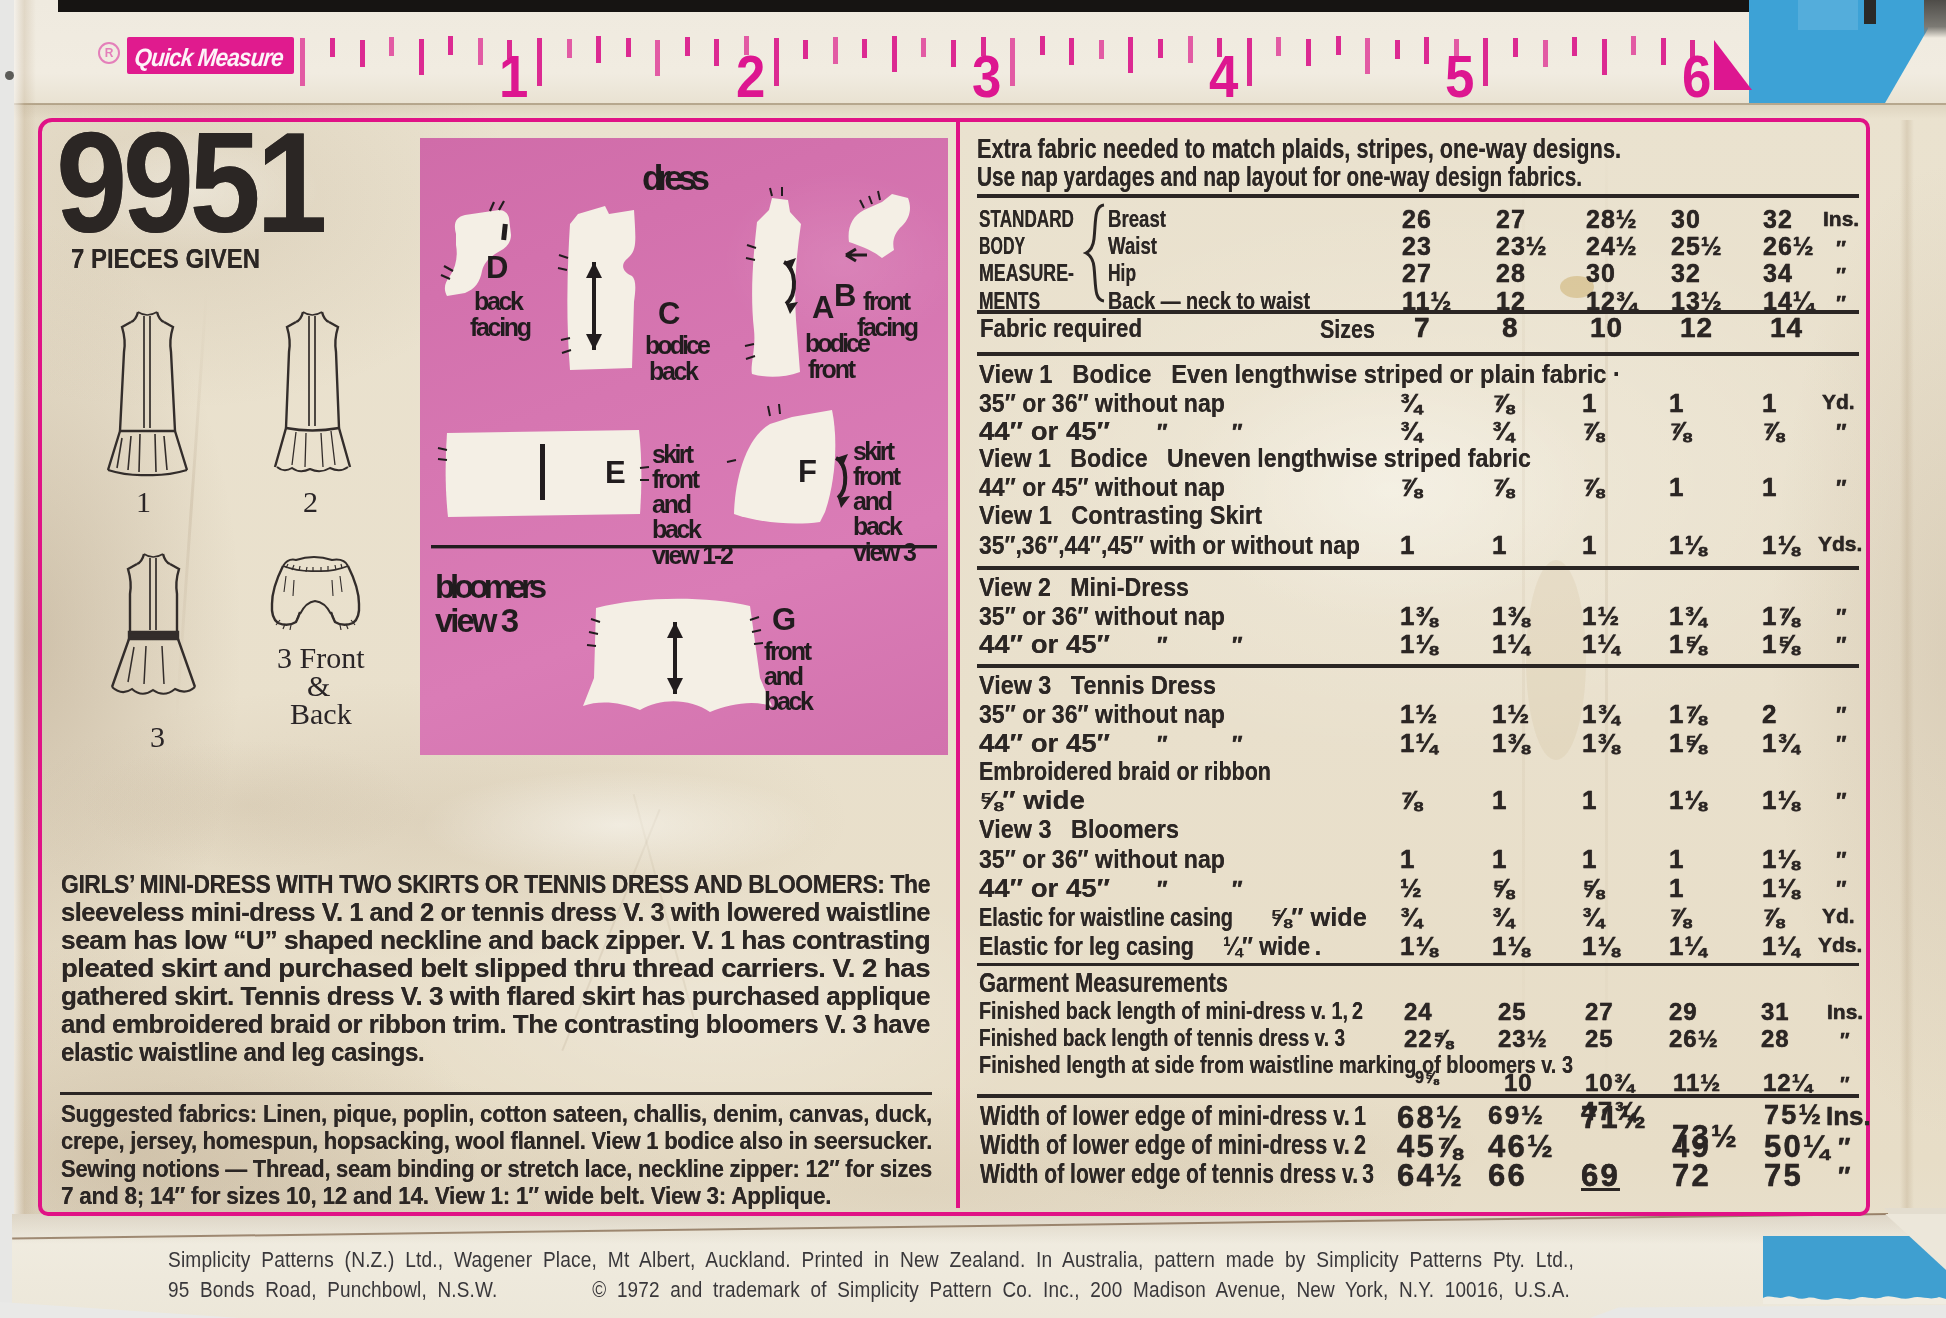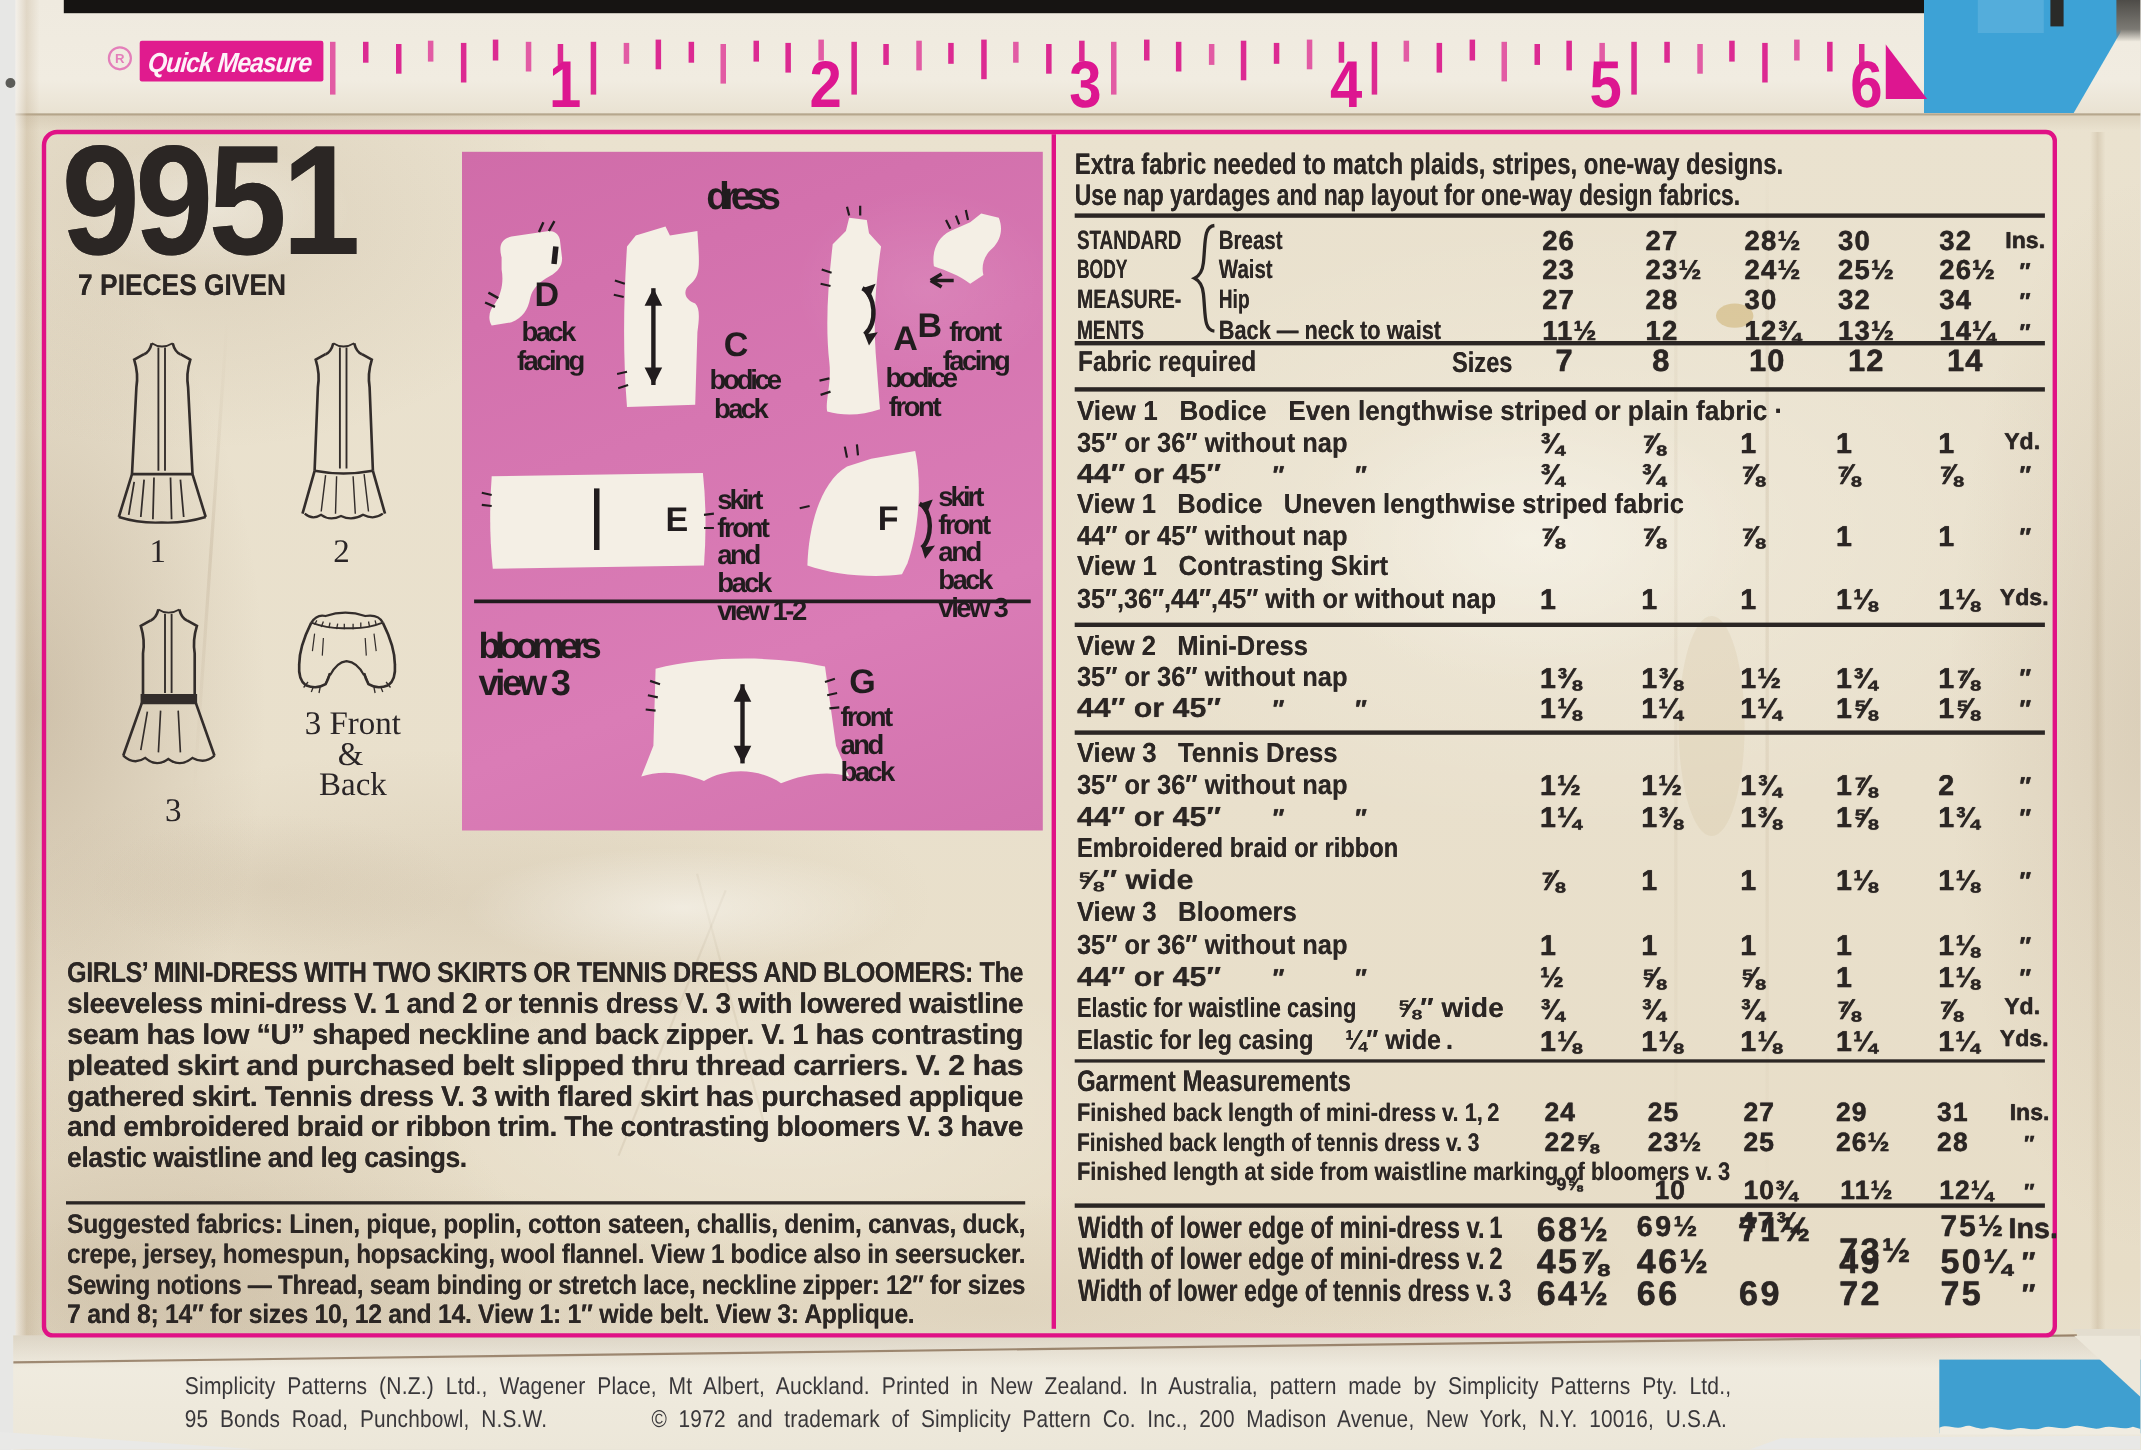--- a/index.html
+++ b/index.html
@@ -342,21 +342,21 @@
 <div class="num" style="left:1764px;top:1101.9px;font-size:27px;letter-spacing:2.2px;">75½</div>
 <div class="num" style="left:1826px;top:1102.9px;font-size:26px;letter-spacing:0;">Ins.</div>
 <div class="num" style="left:1397px;top:1130.9px;font-size:31px;letter-spacing:2.2px;">45⅞</div>
 <div class="num" style="left:1488px;top:1130.9px;font-size:31px;letter-spacing:2.2px;">46½</div>
 <div class="num" style="left:1581px;top:1098px;font-size:26px;letter-spacing:2.2px;">47¾</div>
 <div class="num" style="left:1672px;top:1130.9px;font-size:31px;letter-spacing:2.2px;">49</div>
 <div class="num" style="left:1764px;top:1130.9px;font-size:31px;letter-spacing:2.2px;">50¼</div>
 <div class="num" style="left:1838px;top:1133.9px;font-size:26px;">″</div>
 <div class="num" style="left:1397px;top:1159.9px;font-size:31px;letter-spacing:2.2px;">64½</div>
 <div class="num" style="left:1488px;top:1159.9px;font-size:31px;letter-spacing:2.2px;">66</div>
-<div class="num" style="left:1581px;top:1159.9px;font-size:31px;letter-spacing:2.2px;">69</div>
+<div class="num" style="left:1581px;top:1159.9px;font-size:31px;letter-spacing:2.2px;text-decoration:underline;">69</div>
 <div class="num" style="left:1672px;top:1159.9px;font-size:31px;letter-spacing:2.2px;">72</div>
 <div class="num" style="left:1764px;top:1159.9px;font-size:31px;letter-spacing:2.2px;">75</div>
 <div class="num" style="left:1838px;top:1162.9px;font-size:26px;">″</div>
 <div class="num" style="left:1157px;top:421.0px;font-size:22px;">″</div>
 <div class="num" style="left:1232px;top:421.0px;font-size:22px;">″</div>
 <div class="num" style="left:1157px;top:634.0px;font-size:22px;">″</div>
 <div class="num" style="left:1232px;top:634.0px;font-size:22px;">″</div>
 <div class="num" style="left:1157px;top:733.0px;font-size:22px;">″</div>
 <div class="num" style="left:1232px;top:733.0px;font-size:22px;">″</div>
 <div class="num" style="left:1157px;top:878.0px;font-size:22px;">″</div>

